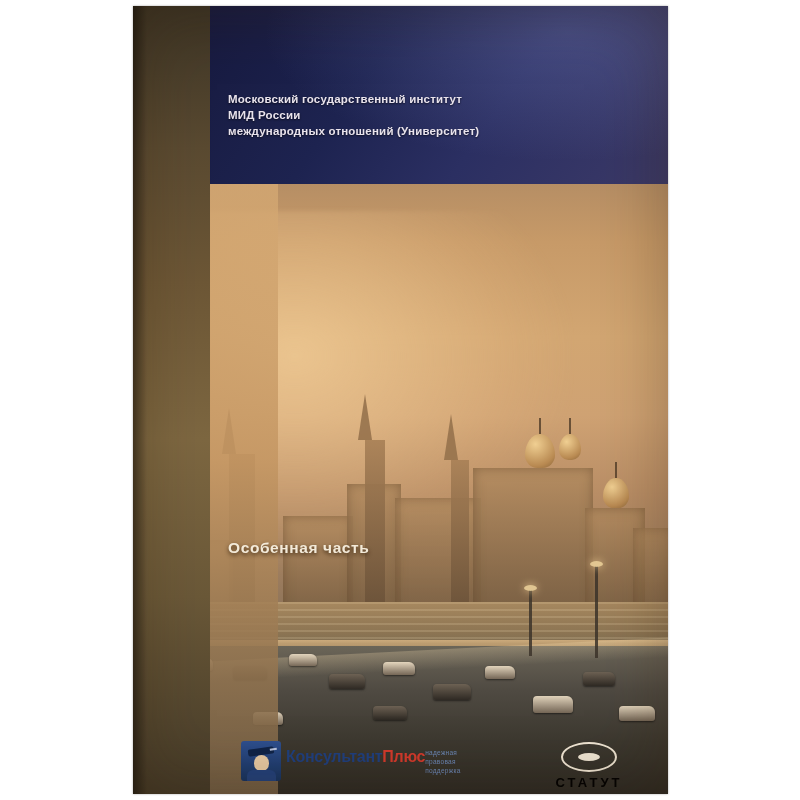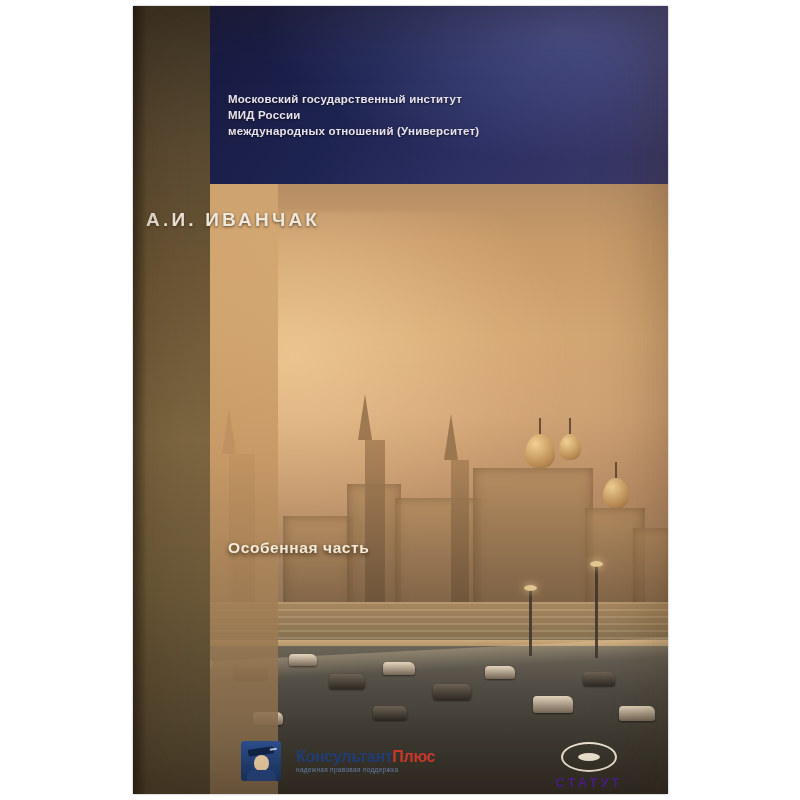--- a/index.html
+++ b/index.html
@@ -305,23 +305,23 @@
     background: #e6c9a2;
   }
   .kp-badge .body {
     position: absolute;
     left: 6px; bottom: 0;
     width: 29px; height: 11px;
     background: #22407a;
     border-radius: 6px 6px 0 0;
   }
   .kp-text {
-    margin-left: 15px;
+    margin-left: 5px;
     display: flex;
-    flex-direction: column;
+    flex-direction: row;
     justify-content: flex-end;
   }
   .kp-main {
     font-size: 16px;
     font-weight: 700;
     color: #1f3f7d;
     letter-spacing: -0.3px;
     line-height: 17px;
   }
   .kp-main .plus { color: #d23a2c; }
@@ -331,21 +331,21 @@
     letter-spacing: 0.3px;
     line-height: 9px;
   }
 
   .logo-statut {
     position: absolute;
     right: 36px;
     top: 736px;
     width: 86px;
     text-align: center;
-    color: #4c1d95;
+    color: #000000;
   }
   .statut-mark {
     width: 52px;
     height: 26px;
     margin: 0 auto 3px auto;
     border-radius: 50%;
     border: 2px solid #efe5d3;
     position: relative;
   }
   .statut-mark:after {
@@ -425,21 +425,20 @@
     <div class="spine-stripe"></div>
     <div class="spine-light"></div>
     <div class="navy-band"></div>
 
     <div class="institute">
       <div>Московский государственный институт</div>
       <div>МИД России</div>
       <div>международных отношений (Университет)</div>
     </div>
 
-    <div class="author">А.И. ИВАНЧАК</div>
 
 
     <div class="subtitle">Особенная часть</div>
 
     <div class="logo-kp">
       <div class="kp-badge">
         <div class="cap"></div>
         <div class="face"></div>
         <div class="body"></div>
       </div>

